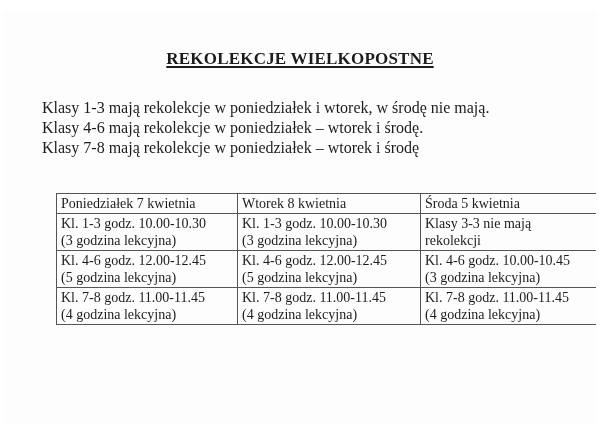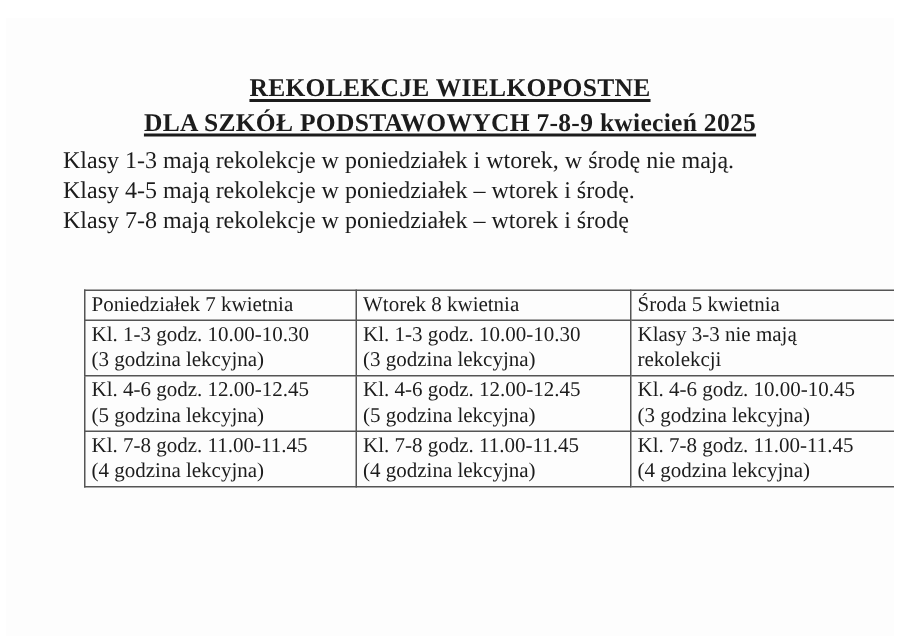--- a/index.html
+++ b/index.html
@@ -75,26 +75,25 @@
   .col-2 { width: 183px; }
   .col-3 { width: 189px; }
 </style>
 </head>
 <body>
 
 <div class="page">
 
   <div class="title-block">
     <div class="title-line">REKOLEKCJE WIELKOPOSTNE</div>
-    <div class="title-line">DLA SZKÓŁ PODSTAWOWYCH 7-8-9 kwiecień 2025</div>
   </div>
 
   <div class="intro-block">
     <div class="intro-line">Klasy 1-3 mają rekolekcje w poniedziałek i wtorek, w środę nie mają.</div>
-    <div class="intro-line">Klasy 4-5 mają rekolekcje w poniedziałek – wtorek i środę.</div>
+    <div class="intro-line">Klasy 4-6 mają rekolekcje w poniedziałek – wtorek i środę.</div>
     <div class="intro-line">Klasy 7-8 mają rekolekcje w poniedziałek – wtorek i środę</div>
   </div>
 
   <table class="schedule">
     <colgroup>
       <col class="col-1">
       <col class="col-2">
       <col class="col-3">
     </colgroup>
     <thead>

